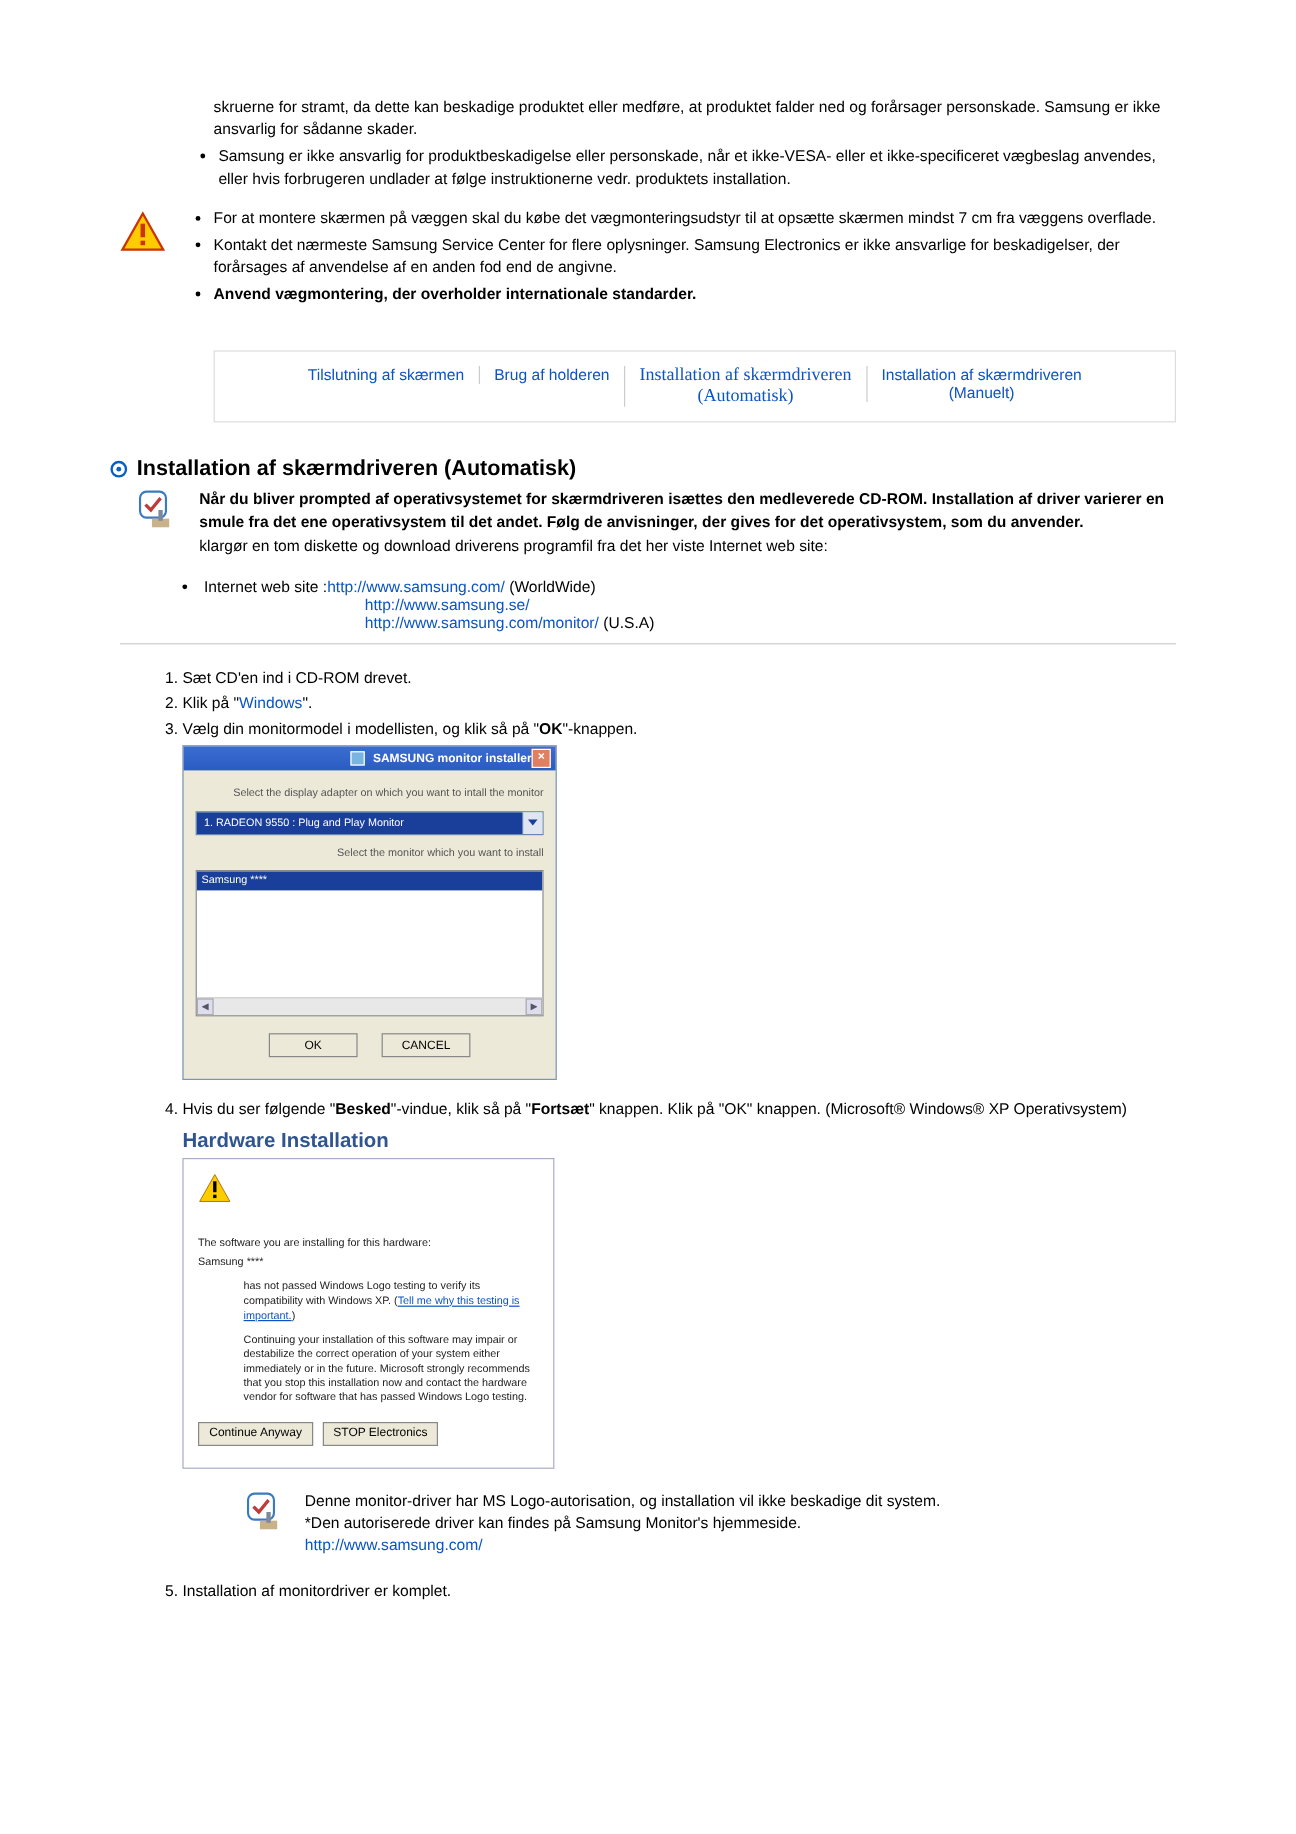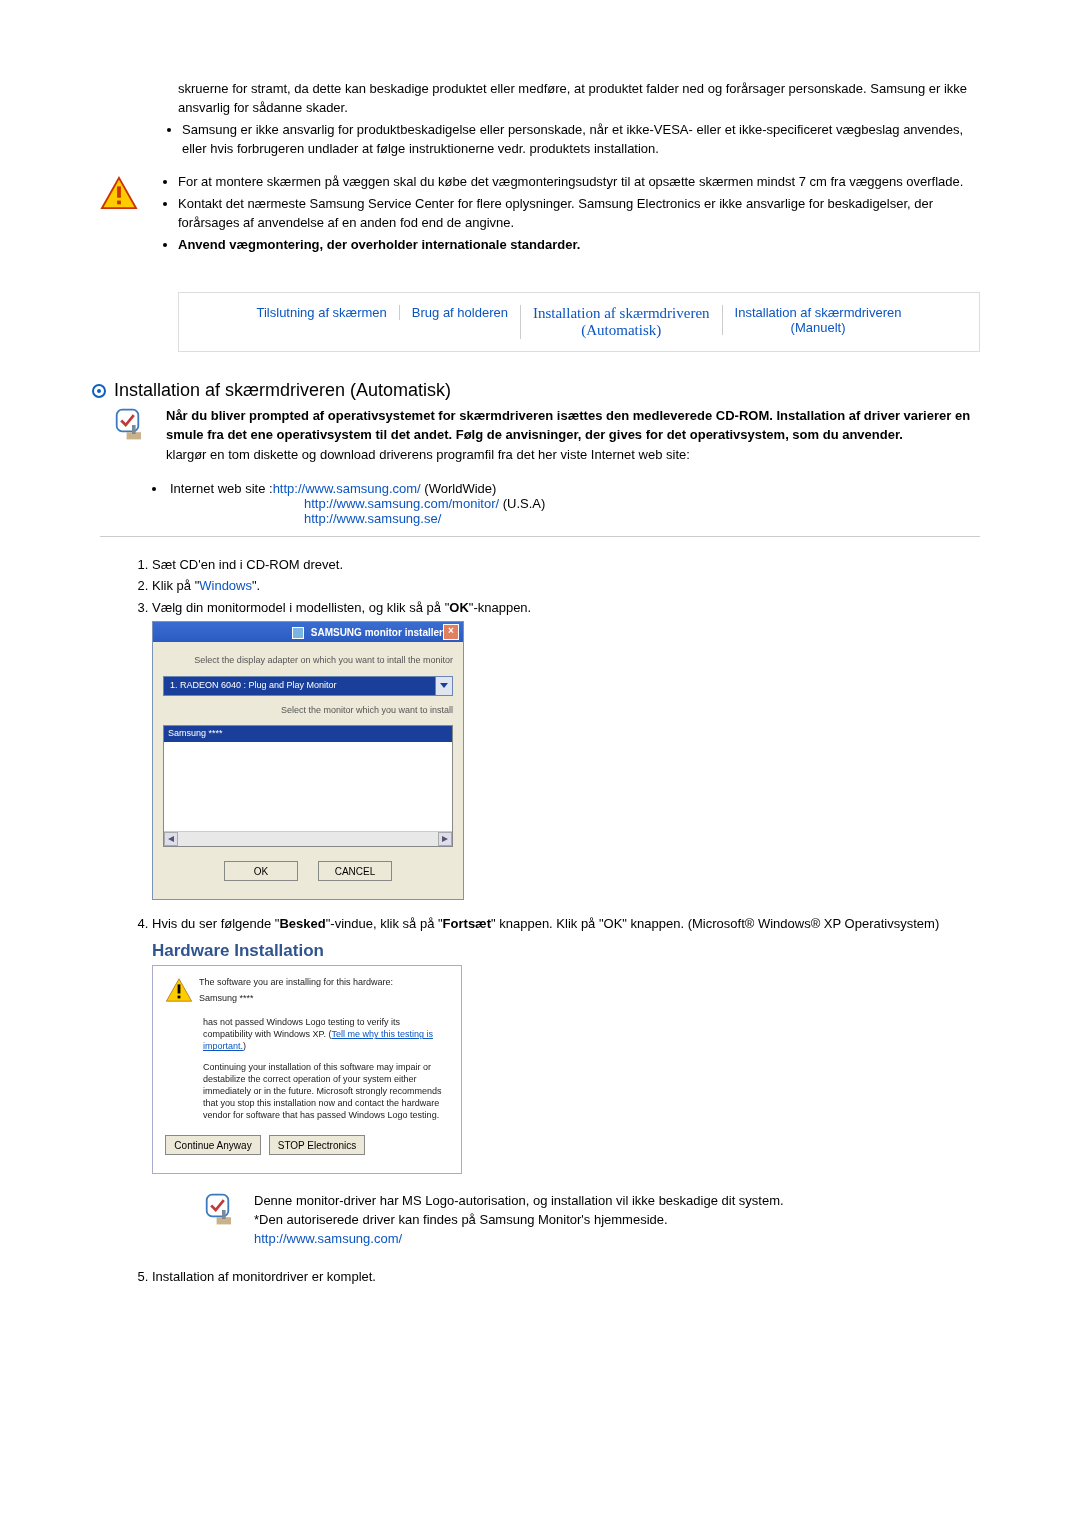--- a/index.html
+++ b/index.html
@@ -75,21 +75,21 @@
     position:relative;
   }
   .head-orb:after {
     content:"";
     position:absolute;
     width:4px;height:4px;border-radius:50%;
     background:#0a60c2; top:3px; left:3px;
   }
   h2.section {
     font-size: 18px;
-    font-weight: normal;
+    font-weight: bold;
     margin: 0 0 6px 0;
   }
   .note-icon-col {
     width:40px; flex:0 0 40px; margin-right:12px;
   }
   .note-icon {
     width:36px; height:36px;
   }
   .plain {
     line-height:1.45;
@@ -195,21 +195,21 @@
   .dlg2-title {
     color:#30548f; font-weight:bold; font-size:17px; margin:0 0 2px 0;
   }
   .dlg2 {
     width:310px;
     border:1px solid #aac;
     background:#fff;
     padding:10px 12px 8px 12px;
     box-sizing:border-box;
   }
-  .dlg2 .row { display:flex; gap:6px; }
+  .dlg2 .row { display:flex; gap:20px;flex-direction:column; }
   .dlg2 .row .ico {
     width:28px; flex:0 0 28px;
   }
   .dlg2 .row .ico svg { width:28px;height:28px; }
   .dlg2 .txtsm { font-size:9px; line-height:1.35; color:#222; }
   .dlg2 .mid { margin:8px 0 8px 38px; }
   .dlg2 .mid .link-sm { color:#0b55c2; text-decoration:underline; cursor:pointer; }
   .dlg2 .warnb { font-weight:normal; margin:6px 0 8px 38px; }
   
   .note-row {
@@ -282,22 +282,22 @@
           <div class="bold" style="line-height:1.45;">Når du bliver prompted af operativsystemet for skærmdriveren isættes den medleverede CD-ROM. Installation af driver varierer en smule fra det ene operativsystem til det andet. Følg de anvisninger, der gives for det operativsystem, som du anvender.</div>
         </div>
       </div>
       <div class="plain">klargør en tom diskette og download driverens programfil fra det her viste Internet web site:</div>
     </div>
   </div>
 
   <ul class="links" style="margin-left:52px;">
     <li>
       <span>Internet web site :</span><a class="link">http://www.samsung.com/</a><span> (WorldWide)</span>
+      <span class="link-indent"><a class="link">http://www.samsung.se/</a></span>
       <span class="link-indent"><a class="link">http://www.samsung.com/monitor/</a><span> (U.S.A)</span></span>
-      <span class="link-indent"><a class="link">http://www.samsung.se/</a></span>
     </li>
   </ul>
 
   <hr class="hr">
 
   <ol class="steps">
     <li>Sæt CD'en ind i CD-ROM drevet.</li>
     <li>
       <span>Klik på "</span><a class="link">Windows</a><span>".</span>
     </li>
@@ -308,21 +308,21 @@
           <div class="titlebar">
             <span>
               <span style="display:inline-block;width:10px;height:10px;background:#7ab4e0;border:1px solid #fff;margin-right:4px;vertical-align:middle;"></span>
               <span>SAMSUNG monitor installer</span>
             </span>
             <span class="close">×</span>
           </div>
           <div class="body">
             <div class="label">Select the display adapter on which you want to intall the monitor</div>
             <div class="combo">
-              <div class="txt">1. RADEON 6040 : Plug and Play Monitor</div>
+              <div class="txt">1. RADEON 9550 : Plug and Play Monitor</div>
               <div class="arrow">
                   <span></span>
                 </div>
             </div>
             <div class="label">Select the monitor which you want to install</div>
             <div class="listbox">
               <div class="sel">Samsung ****</div>
               <div class="scrolllr">
                 <div class="btn">
                   <svg width="6" height="6">

